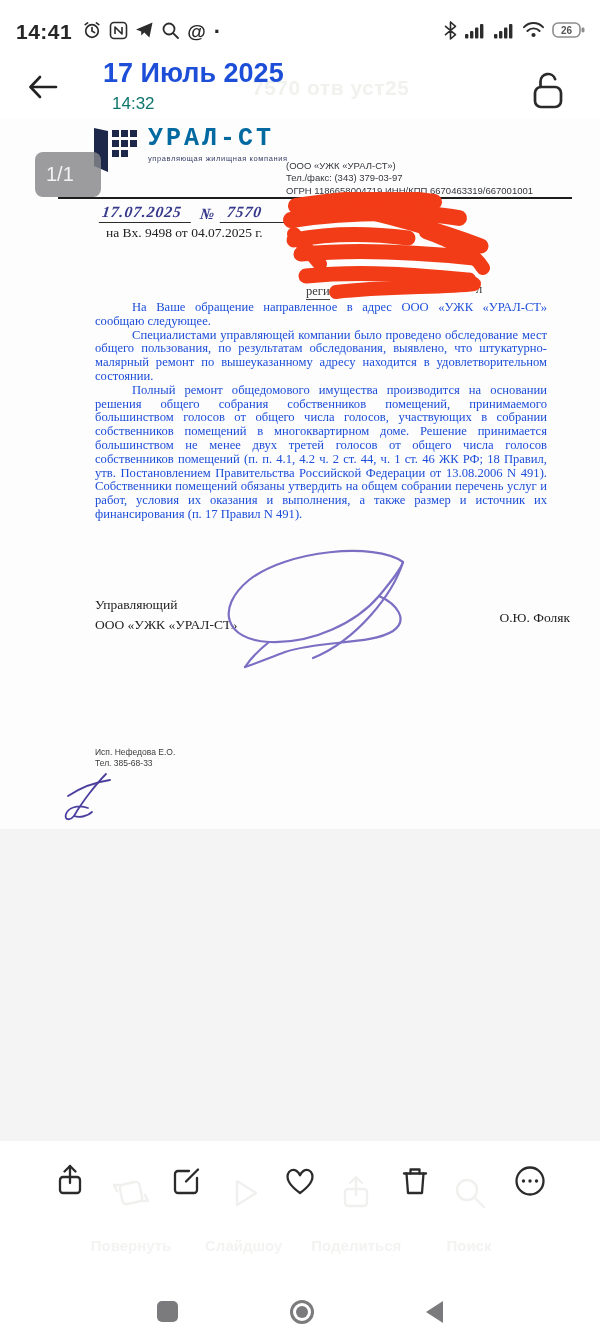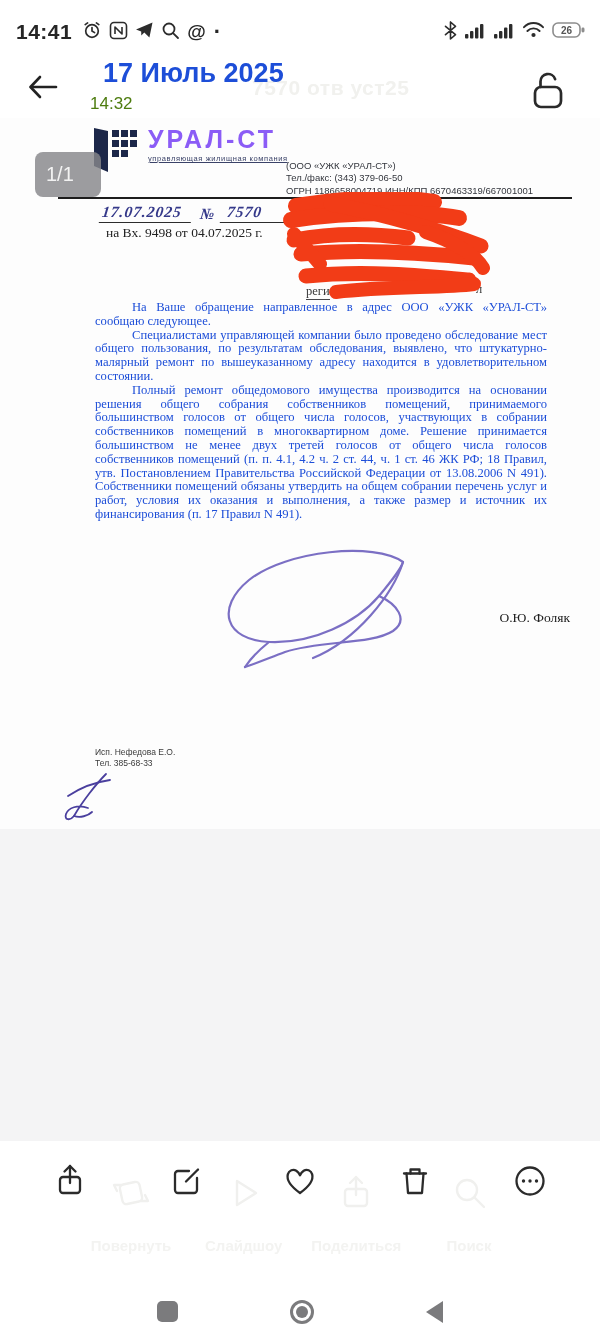--- a/index.html
+++ b/index.html
@@ -16,31 +16,31 @@
   .sb-at { font-size:19px; font-weight:600; }
   .sb-dot { font-size:22px; font-weight:700; margin-left:1px; }
   .sb-batt-text { font-size:10px; fill:#555; font-weight:600; }
 
   
   .app-header { position:absolute; left:0; top:54px; width:546px; height:64px; background:#fff; }
   .back-btn { position:absolute; left:26px; top:18px; width:34px; height:30px; cursor:pointer; }
   .hdr-ghost { position:absolute; left:252px; top:22px; font-size:21px; font-weight:700;
                color:#f1f1ee; letter-spacing:.5px; white-space:nowrap; }
   .hdr-title { position:absolute; left:103px; top:4px; font-size:27px; font-weight:600; color:#1d4ed8; }
-  .hdr-sub { position:absolute; left:90px; top:40px; font-size:17px; color:#4d7c0f; }
+  .hdr-sub { position:absolute; left:112px; top:40px; font-size:17px; color:#0f766e; }
   .unlock-btn { position:absolute; left:528px; top:16px; width:40px; height:42px; cursor:pointer; }
 
   
   .document { position:absolute; left:0; top:118px; width:600px; height:711px; background:#fdfdfd;
               overflow:hidden; color:#2e2e2e; }
   .lh-logo { position:absolute; left:92px; top:8px; display:flex; align-items:flex-start; }
   .lh-logo-text { margin-left:8px; }
-  .lh-name { font-family:Liberation Sans, sans-serif; font-size:25px; font-weight:700;
-             letter-spacing:3px; color:#8b5cf6; line-height:26px; }
-  .lh-tagline { font-size:7.5px; color:#3a4268; letter-spacing:.6px; margin-top:2px;text-decoration:underline; }
+  .lh-name { font-family:Liberation Mono, monospace; font-size:25px; font-weight:700;
+             letter-spacing:3px; color:#0369a1; line-height:26px; }
+  .lh-tagline { font-size:7.5px; color:#3a4268; letter-spacing:.6px; margin-top:2px; }
   .lh-info { position:absolute; left:286px; top:2px; width:288px; font-size:9.5px;
              line-height:12.4px; color:#33363d;margin-top:40px; }
   .lh-rule { position:absolute; left:58px; top:79px; width:514px; border-top:2px solid #1d1d1d; }
   .page-badge { position:absolute; left:35px; top:34px; width:66px; height:45px;
                 background:rgba(134,134,138,.82); border-radius:8px; color:#f2f2f2;
                 font-size:20px; display:flex; align-items:center; padding-left:11px; }
 
   .ref-row { position:absolute; left:100px; top:85px; display:flex; align-items:flex-end;
              font-family:"Liberation Serif", serif; }
   .hand { font-style:italic; font-weight:700; color:#35398a; font-size:15.5px;
@@ -222,21 +222,21 @@
         </g>
       </svg>
       <div class="lh-logo-text">
         <div class="lh-name">УРАЛ-СТ</div>
         <div class="lh-tagline">управляющая жилищная компания</div>
       </div>
     </div>
 
     <div class="lh-info">
       <div>(ООО «УЖК «УРАЛ-СТ»)</div>
-      <div>Тел./факс: (343) 379-06-50</div>
+      <div>Тел./факс: (343) 379-03-97</div>
       <div>ОГРН 1186658004719 ИНН/КПП 6670463319/667001001</div>
     </div>
 
     <div class="lh-rule"></div>
 
     <div class="page-badge">
       <span>1/1</span>
     </div>
 
     <div class="ref-row">
@@ -264,20 +264,24 @@
         </g>
       </svg>
     </div>
 
     <div class="body-text">
       <p>На Ваше обращение направленное в адрес ООО «УЖК «УРАЛ-СТ» сообщаю следующее.</p>
       <p>Специалистами управляющей компании было проведено обследование мест общего пользования, по результатам обследования, выявлено, что штукатурно-малярный ремонт по вышеуказанному адресу находится в удовлетворительном состоянии.</p>
       <p>Полный ремонт общедомового имущества производится на основании решения общего собрания собственников помещений, принимаемого большинством голосов от общего числа голосов, участвующих в собрании собственников помещений в многоквартирном доме. Решение принимается большинством не менее двух третей голосов от общего числа голосов собственников помещений (п. п. 4.1, 4.2 ч. 2 ст. 44, ч. 1 ст. 46 ЖК РФ; 18 Правил, утв. Постановлением Правительства Российской Федерации от 13.08.2006 N 491). Собственники помещений обязаны утвердить на общем собрании перечень услуг и работ, условия их оказания и выполнения, а также размер и источник их финансирования (п. 17 Правил N 491).</p>
     </div>
 
+    <div class="sig-left">
+      <div>Управляющий</div>
+      <div>ООО «УЖК «УРАЛ-СТ»</div>
+    </div>
 
     <svg class="sig-svg" width="235" height="125" viewBox="0 0 235 125">
       <g stroke="#7b6fc4" stroke-width="2.2" fill="none" stroke-linecap="round">
         <path d="M208 16 C180 -4 92 4 54 34 C20 62 30 94 74 96 C118 98 162 76 184 50 C198 33 206 23 208 16"></path>
         <path d="M184 50 C202 58 214 74 198 85 C176 99 126 94 90 106 C74 112 62 117 50 121"></path>
         <path d="M208 16 C198 48 162 94 118 112"></path>
         <path d="M74 96 C64 104 56 112 50 121"></path>
       </g>
     </svg>
 

